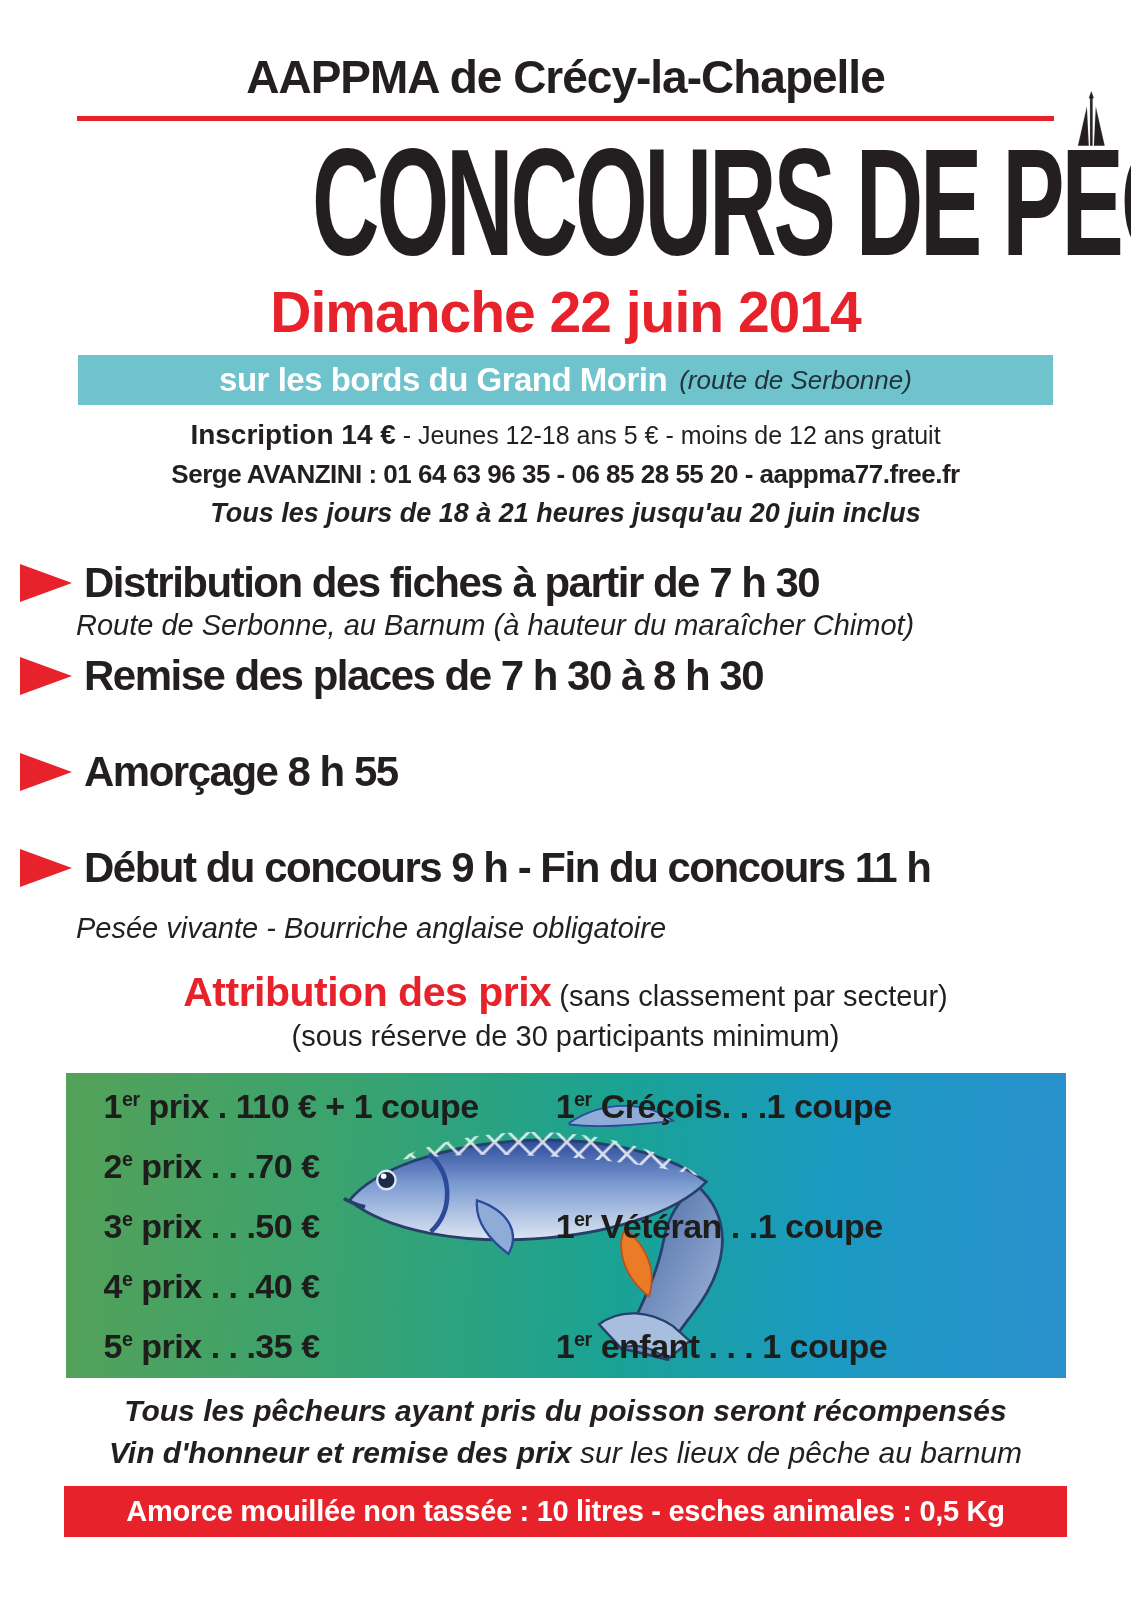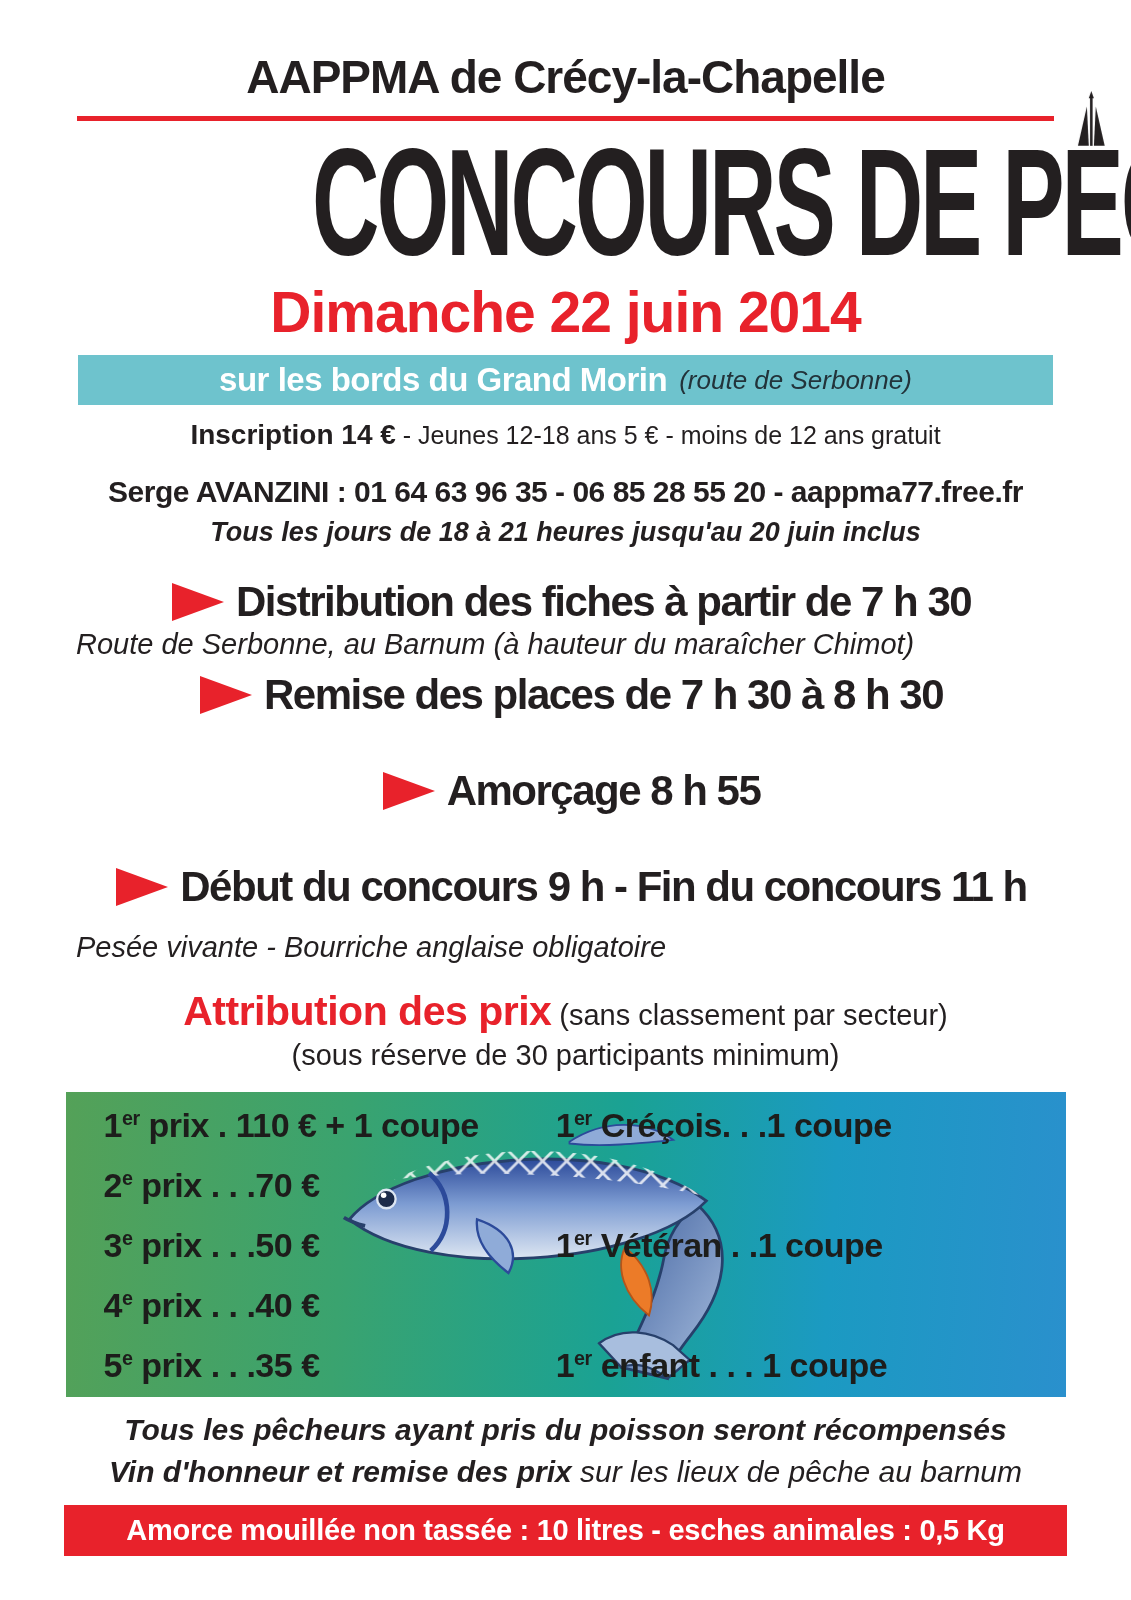--- a/index.html
+++ b/index.html
@@ -24,25 +24,25 @@
   .date { margin-top:4px; text-align:center; font-size:57px; font-weight:bold;
           color:#e8222b; letter-spacing:-1px; }
 
   .loc-banner { width:975px; height:50px; margin:10px auto 0; background:#6ec3cd;
                 display:flex; align-items:center; justify-content:center; gap:12px; }
   .loc-main { color:#ffffff; font-weight:bold; font-size:33px; letter-spacing:-0.5px; }
   .loc-note { color:#22333a; font-style:italic; font-size:26px; }
 
   .fee { margin-top:14px; text-align:center; font-size:25px; }
   .fee b { font-size:28px; }
-  .contact { margin-top:24px; text-align:center; font-size:30px; font-weight:bold; letter-spacing:-0.5px; }
+  .contact { margin-top:8px; text-align:center; font-size:26px; font-weight:bold; letter-spacing:-0.5px; }
   .hours { margin-top:8px; text-align:center; font-size:27px; font-weight:bold; font-style:italic; }
 
   .schedule { margin-top:30px; }
-  .sched-item { display:flex; align-items:center; padding-left:12px;justify-content:center; }
+  .sched-item { display:flex; align-items:center; padding-left:20px; }
   .arrow { width:0; height:0; flex:none; margin-right:12px;
            border-top:19px solid transparent; border-bottom:19px solid transparent;
            border-left:52px solid #e8222b; }
   .sched-title { font-size:42px; font-weight:bold; letter-spacing:-1.5px; }
   .sched-note { font-size:29px; font-style:italic; padding-left:76px; margin-top:2px; }
   .m2 { margin-top:10px; } .m3 { margin-top:48px; } .m4 { margin-top:48px; }
   .n4 { margin-top:20px; }
 
   .prix-head { margin-top:24px; text-align:center; }
   .prix-red { color:#e8222b; font-size:41px; font-weight:bold; letter-spacing:-0.5px; }

